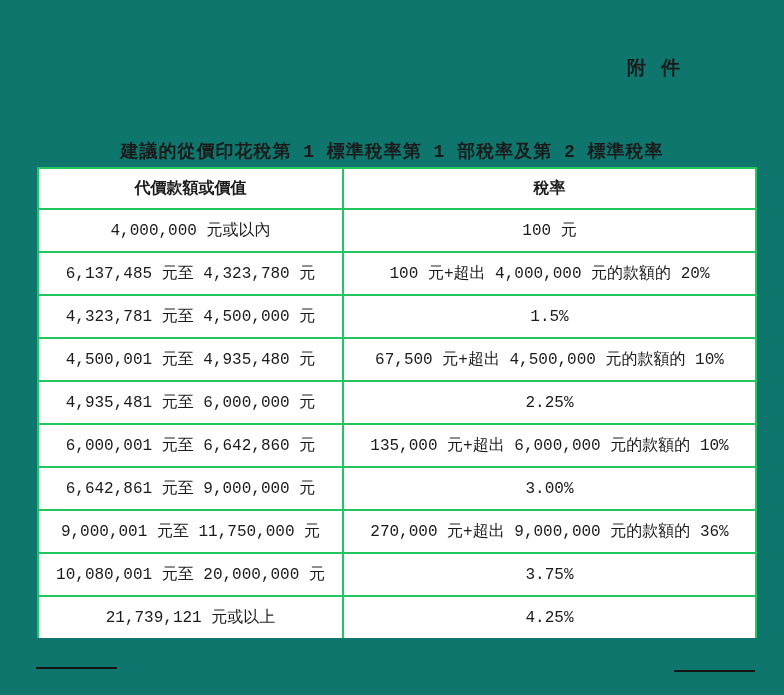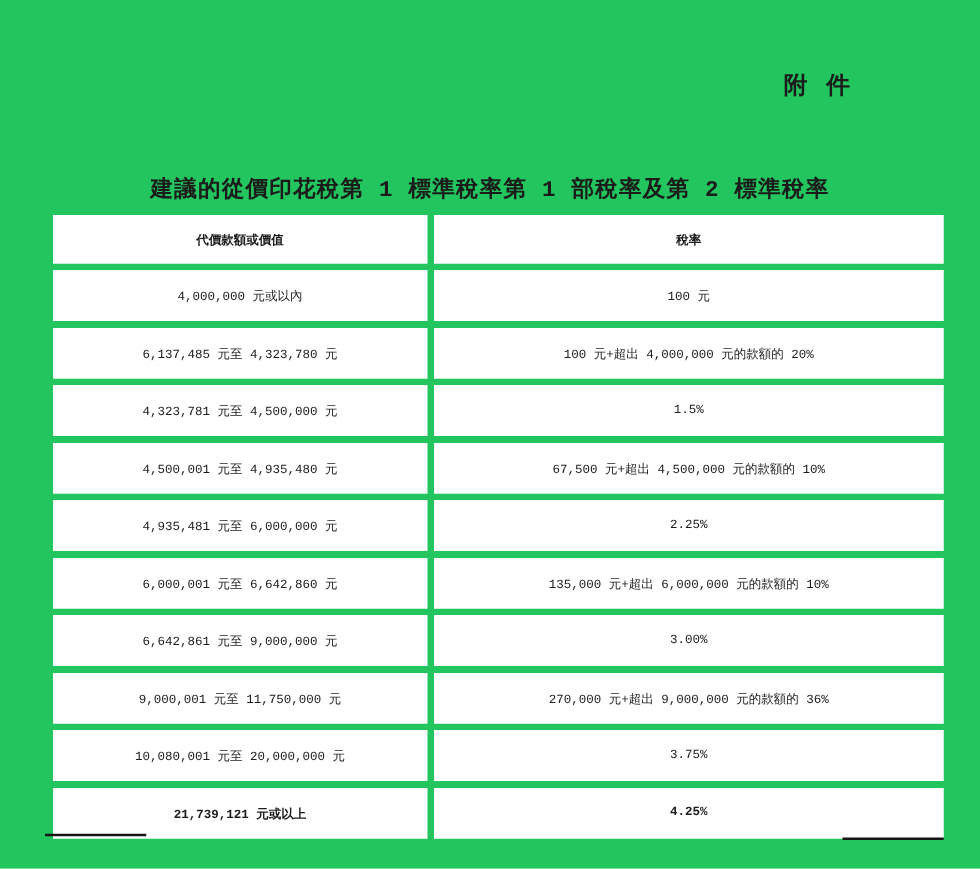--- a/index.html
+++ b/index.html
@@ -4,21 +4,21 @@
 <style>
   html, body {
     margin: 0;
     padding: 0;
     background: #ffffff;
   }
   .page {
     position: relative;
     width: 784px;
     height: 695px;
-    background: #22c55e;
+    background: #0f766e;
     color: #1b1b1b;
     font-family: "Liberation Mono", "DejaVu Sans Mono", "Liberation Serif", "DejaVu Serif", serif;
     overflow: hidden;
   }
   .annex {
     position: absolute;
     top: 55px;
     left: 627px;
     font-size: 19px;
     font-weight: bold;
@@ -42,43 +42,42 @@
     top: 167px;
     left: 37px;
     width: 718px;
     border-collapse: collapse;
     table-layout: fixed;
   }
   .rates-table col.col-amount { width: 305px; }
   .rates-table col.col-rate   { width: 413px; }
   .rates-table th,
   .rates-table td {
-    border: 5px solid #22c55e;
-    font-size: 10px;
+    border: 2px solid #22c55e;
+    font-size: 16px;
     white-space: nowrap;
     overflow: hidden;
     vertical-align: middle;
     background: #ffffff;
   }
   .rates-table thead th {
     height: 39px;
     font-weight: bold;
     text-align: center;
     padding: 0 4px;
   }
   .rates-table tbody td {
     height: 41px;
     font-weight: normal;
     text-align: center;
     padding: 0 8px;
   }
   
   .rates-table tbody tr:last-child td {
     border-bottom: none;
-    font-weight: bold;
   }
   .stub {
     position: absolute;
     height: 2px;
     background: #151515;
   }
   .stub-left  { left: 36px;  top: 667px; width: 81px; }
   .stub-right { left: 674px; top: 670px; width: 81px; }
 </style>
 </head>

